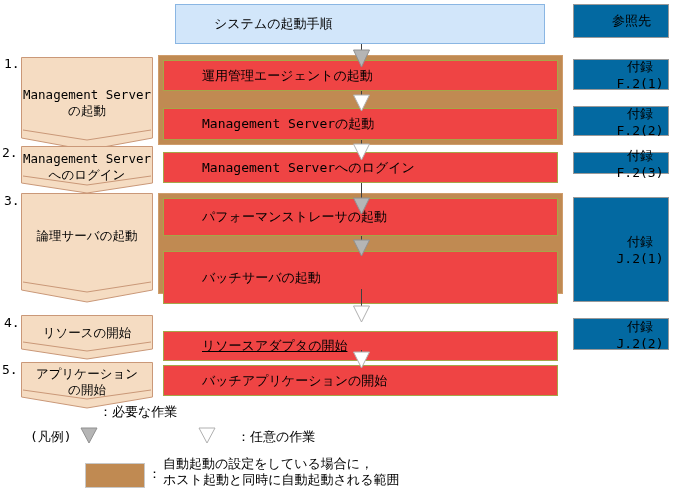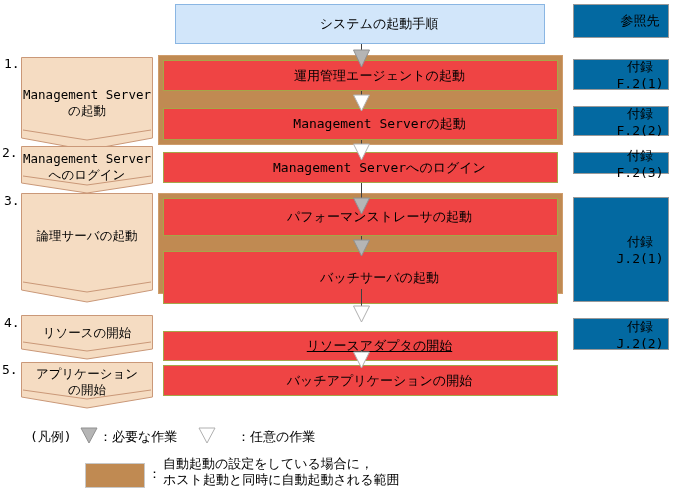--- a/index.html
+++ b/index.html
@@ -1,21 +1,21 @@
 <!DOCTYPE html>
 <html><head>
 <meta charset="utf-8">
 <style>
   html,body{margin:0;padding:0;background:#fff;}
   #figure{
     position:relative;width:673px;height:500px;background:#fff;overflow:hidden;
     font-family:"DejaVu Sans Mono","Liberation Mono",monospace;color:#000;
   }
   .abs{position:absolute;box-sizing:border-box;}
-  .center{display:flex;align-items:center;justify-content:center;text-align:center;padding-left:38px;}
+  .center{display:flex;align-items:center;justify-content:flex-start;text-align:center;padding-left:38px;}
   
   .title-box{left:175px;top:4px;width:370px;height:40px;background:#d2e6fa;border:1px solid #8ab6e3;font-size:13px;}
   
   .ref-box{left:573px;width:96px;background:#0369a1;border:1px solid #999;font-size:13px;}
   
   .auto-group{left:158px;width:405px;background:#c08a52;border:1px solid #cf9d6c;}
   
   .task-box{left:163px;width:395px;background:#ef4444;border:1px solid #a6a648;font-size:13px;}
   
   .step-num{font-size:13px;line-height:13px;}
@@ -135,21 +135,21 @@
     <line x1="361.5" y1="289" x2="361.5" y2="307"></line>
     <polygon class="opt" points="353.5,306 369.5,306 361.5,322"></polygon>
     <line x1="361.5" y1="350" x2="361.5" y2="353"></line>
     <polygon class="opt" points="353.5,352 369.5,352 361.5,368"></polygon>
   </svg>
 
   <div class="abs legend-text" style="left:30px;top:429px;">(凡例)</div>
   <svg class="abs" style="left:80px;top:427px;" width="18" height="17">
     <polygon class="req" points="1,1 17,1 9,16"></polygon>
   </svg>
-  <div class="abs legend-text" style="left:99px;top:429px;">：必要な作業</div>
+  <div class="abs legend-text" style="left:99px;top:404px;">：必要な作業</div>
   <svg class="abs" style="left:198px;top:427px;" width="18" height="17">
     <polygon class="opt" points="1,1 17,1 9,16"></polygon>
   </svg>
   <div class="abs legend-text" style="left:217px;top:429px;margin-left:20px;">：任意の作業</div>
 
   <div class="abs legend-swatch"></div>
   <div class="abs legend-text" style="left:148px;top:466px;">：</div>
   <div class="abs legend-text" style="left:163px;top:456px;">
     <div>自動起動の設定をしている場合に，</div>
     <div>ホスト起動と同時に自動起動される範囲</div>

